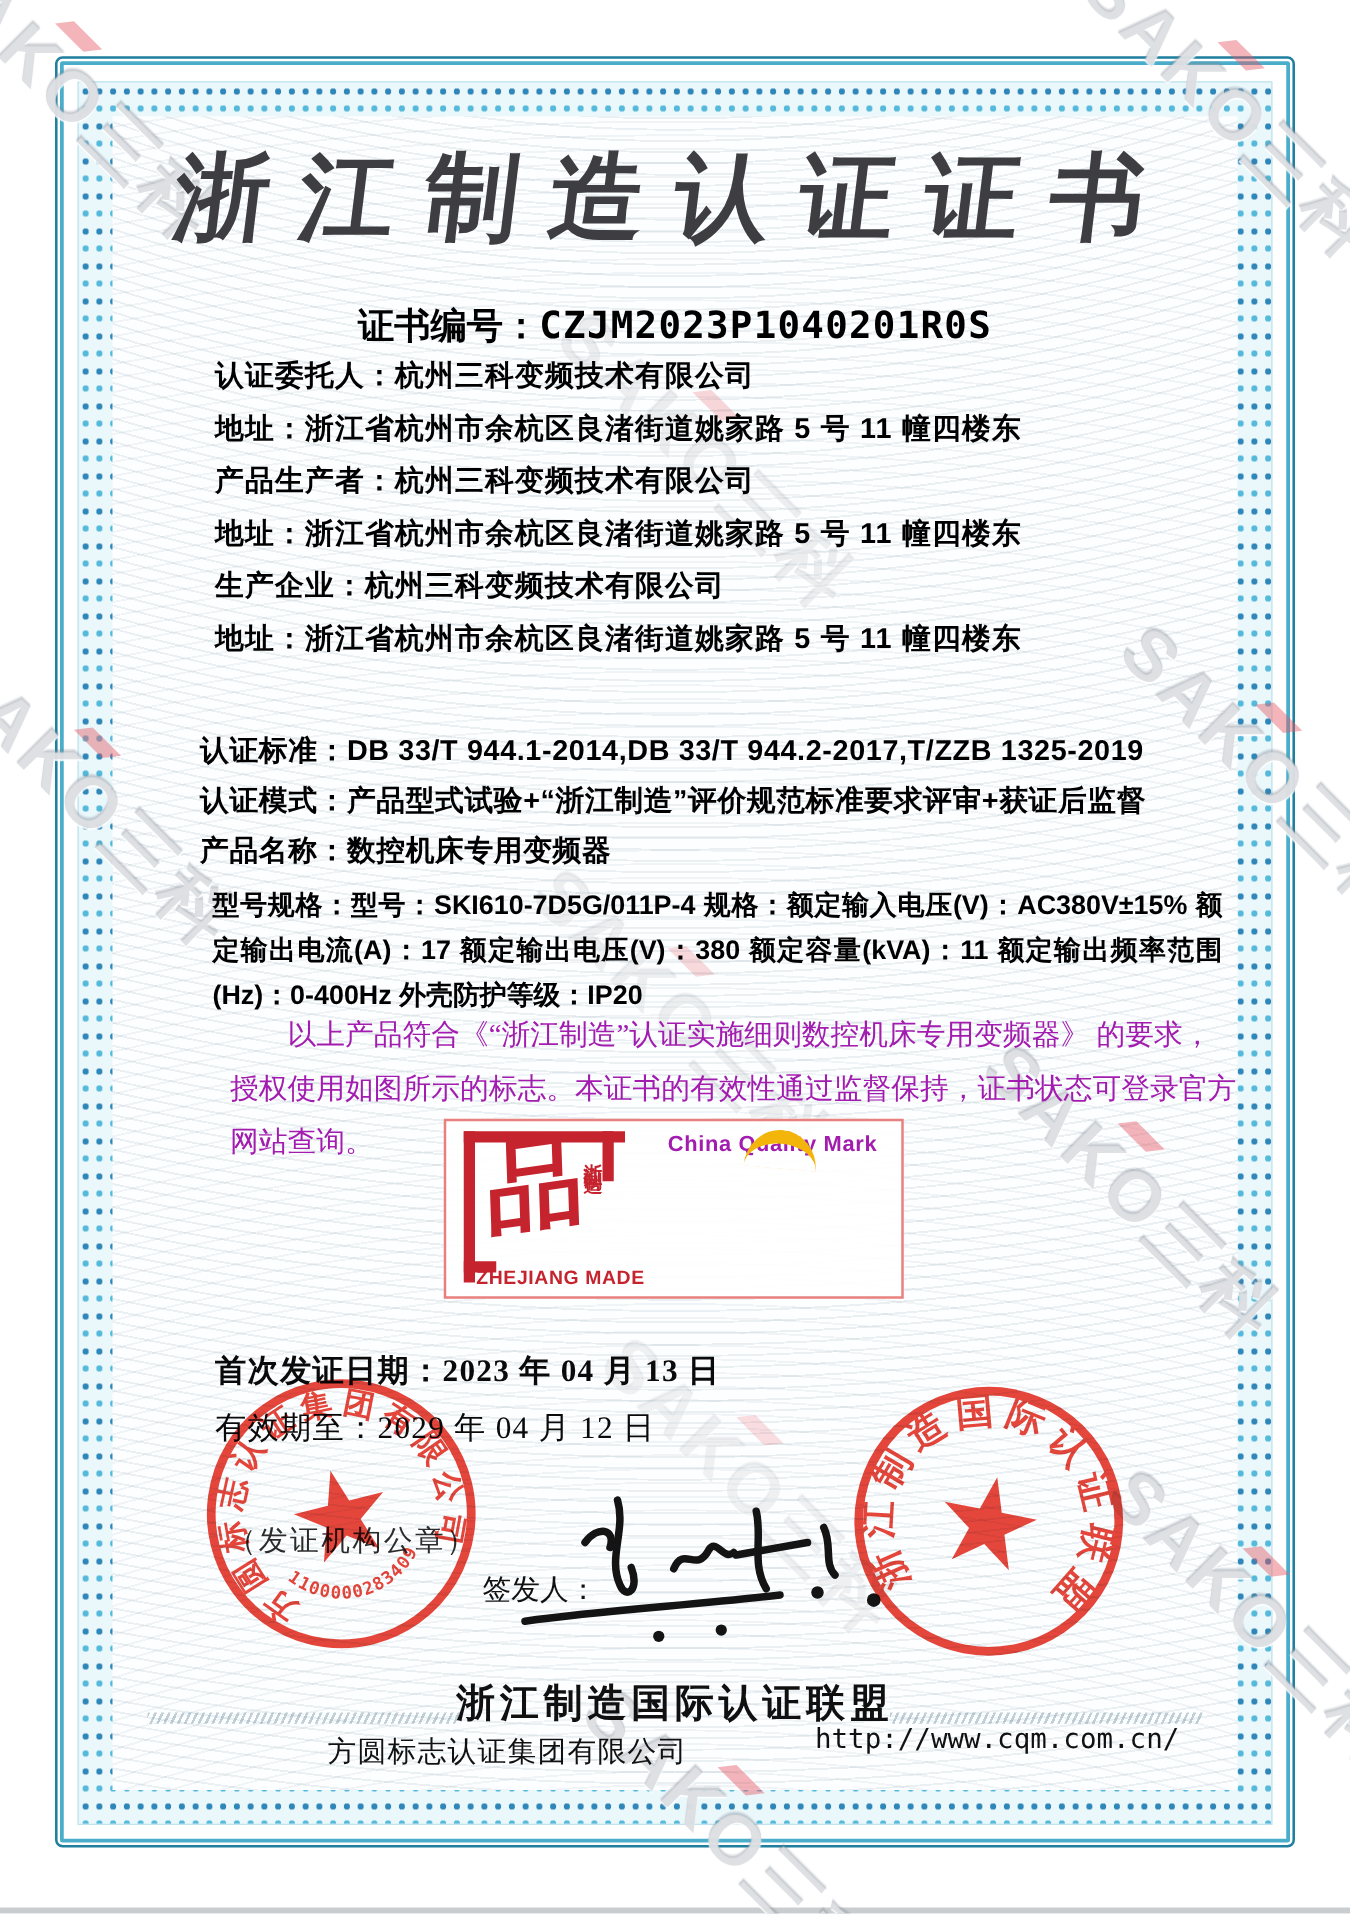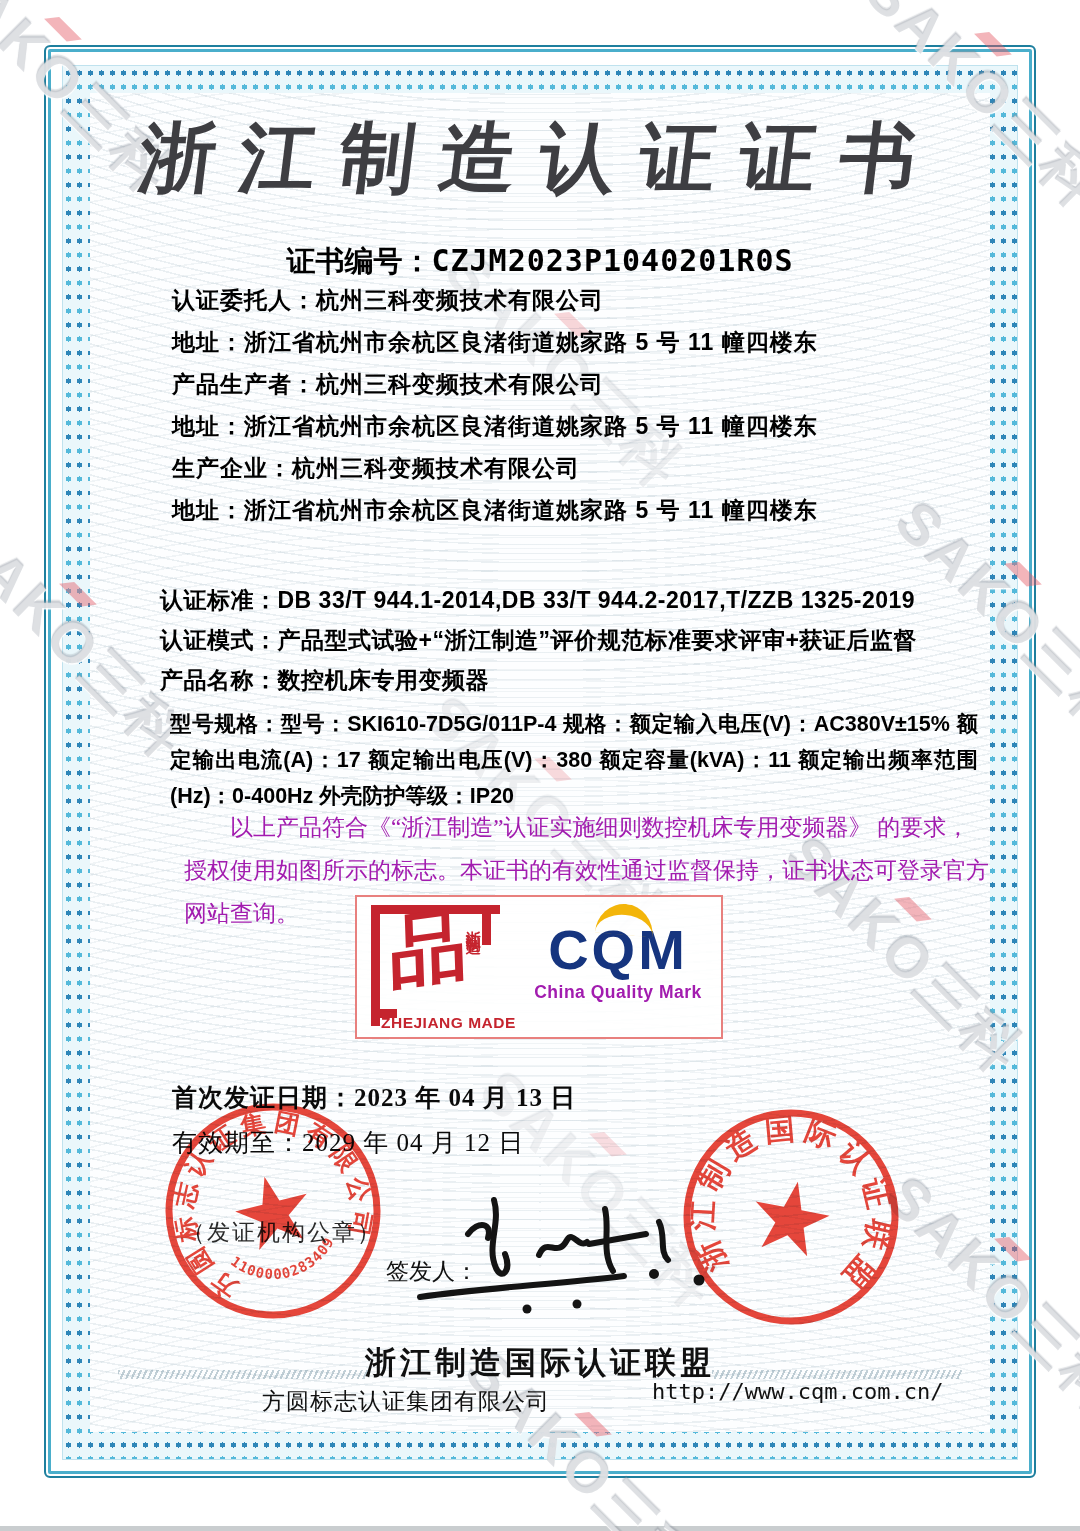--- a/index.html
+++ b/index.html
@@ -136,21 +136,20 @@
     <div class="zj">
       <div class="zj-frame"></div>
       <div class="zj-stub-r"></div>
       <div class="zj-stub-b"></div>
       <div class="zj-pin">品</div>
       <div class="zj-vert">浙江制造</div>
       <div class="zj-caption">ZHEJIANG MADE</div>
     </div>
     <div class="cqm">
       <div class="cqm-arc"></div>
-      <div class="cqm-acronym">CQM</div>
       <div class="cqm-caption">China Quality Mark</div>
     </div>
   </div>
 
   <div class="date-line" style="top:1083px;font-weight:bold;">
     <span>首次发证日期：</span><span>2023 年 04 月 13 日</span>
   </div>
   <div class="date-line" style="top:1128px;">
     <span>有效期至：</span><span>2029 年 04 月 12 日</span>
   </div>

